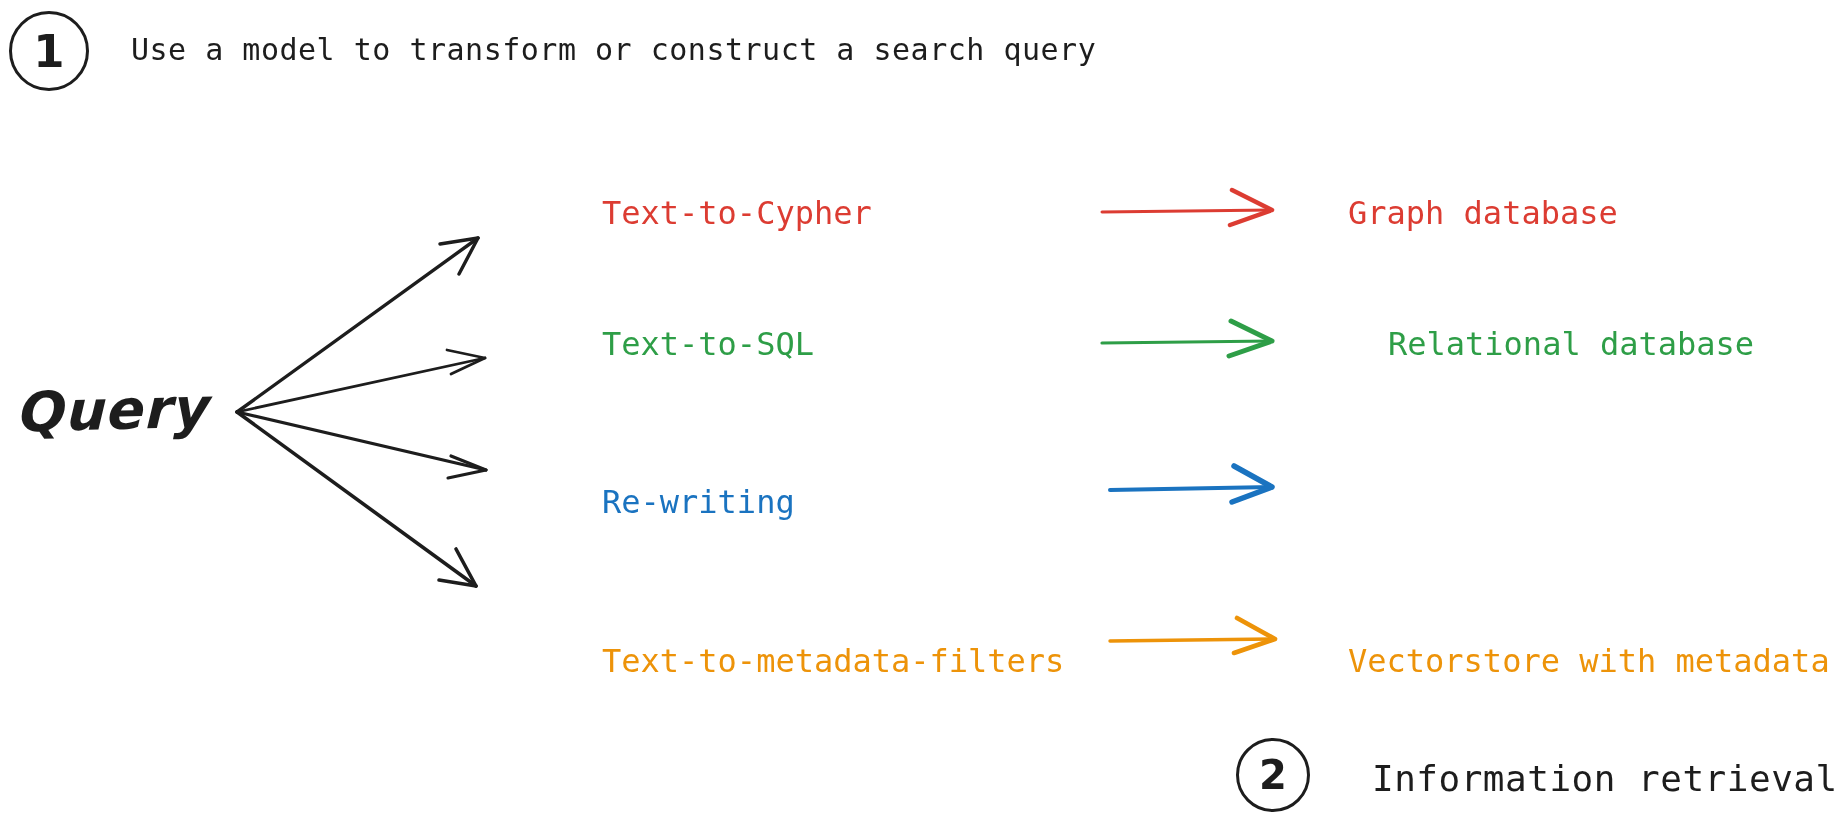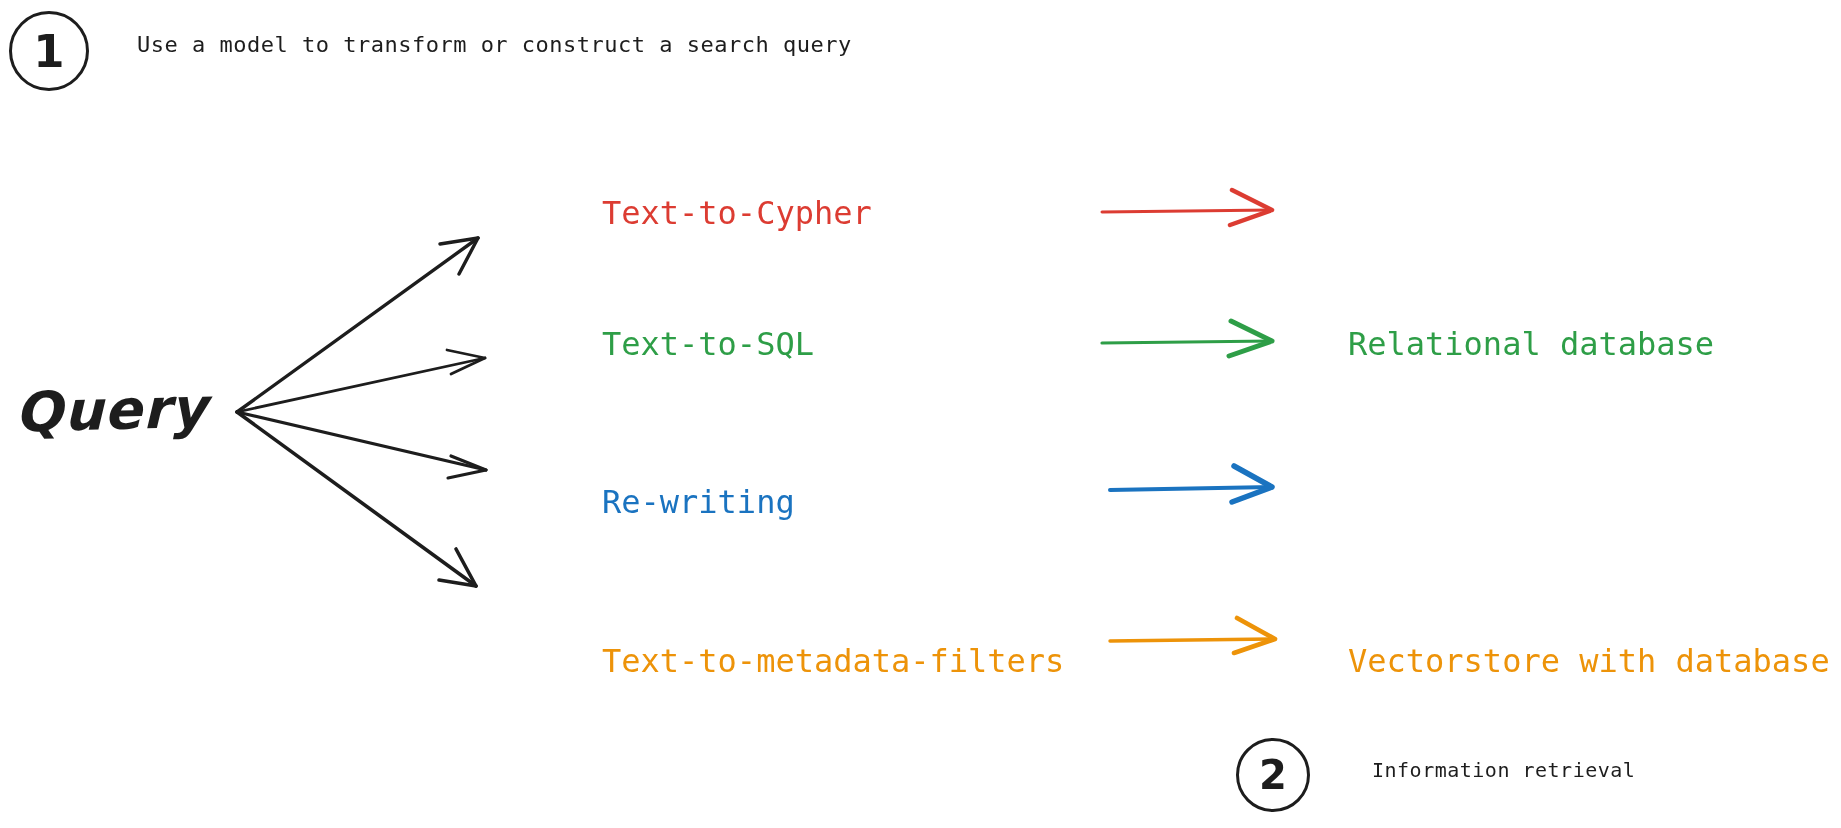--- a/index.html
+++ b/index.html
@@ -48,29 +48,29 @@
   }
 
   
   .step-caption {
     position: absolute;
     color: #1d1d1d;
     font-family: "DejaVu Sans Mono", monospace;
     white-space: pre;
   }
   #step1-caption {
-    left: 137px;
+    left: 131px;
     top: 32px;
-    font-size: 22px;
+    font-size: 30px;
     letter-spacing: 0.5px;
   }
   #step2-caption {
     left: 1372px;
     top: 758px;
-    font-size: 20px;
+    font-size: 36px;
     letter-spacing: 0.5px;
   }
 
   
   #query-word {
     position: absolute;
     left: 20px;
     top: 378px;
     font-family: "DejaVu Sans", sans-serif;
     font-size: 55px;
@@ -147,25 +147,26 @@
       <path d="M1110 490 L1272 487" stroke-width="4"></path>
       <path d="M1272 487 L1234 466 M1272 487 L1232 502" stroke-width="5.5"></path>
     </g>
     <g stroke="#ED9309" fill="none" stroke-linecap="round" stroke-linejoin="round">
       <path d="M1110 641 L1275 639" stroke-width="3.4"></path>
       <path d="M1275 639 L1237 618 M1275 639 L1234 653" stroke-width="4.6"></path>
     </g>
   </svg>
 
   <div class="row-label left-label row-0" style="color: rgb(220, 60, 50);">Text-to-Cypher</div>
+  <div class="row-label right-label row-0" style="color: rgb(220, 60, 50);">Graph database</div>
 
   <div class="row-label left-label row-1" style="color: rgb(46, 158, 71);">Text-to-SQL</div>
-  <div class="row-label right-label row-1" style="color: rgb(46, 158, 71);">Relational database</div>
+  <div class="row-label right-label row-1" style="color: rgb(46, 158, 71); margin-left: 40px;">Relational database</div>
 
   <div class="row-label left-label row-2" style="color: rgb(26, 115, 192); margin-top: 13px;">Re-writing</div>
 
   <div class="row-label left-label row-3" style="color: rgb(237, 147, 9);">Text-to-metadata-filters</div>
-  <div class="row-label right-label row-3" style="color: rgb(237, 147, 9);">Vectorstore with database</div>
+  <div class="row-label right-label row-3" style="color: rgb(237, 147, 9);">Vectorstore with metadata</div>
 
   <div id="step2-badge" class="step-badge">2</div>
   <div id="step2-caption" class="step-caption">Information retrieval</div>
 
 </div>
 
 </body></html>

